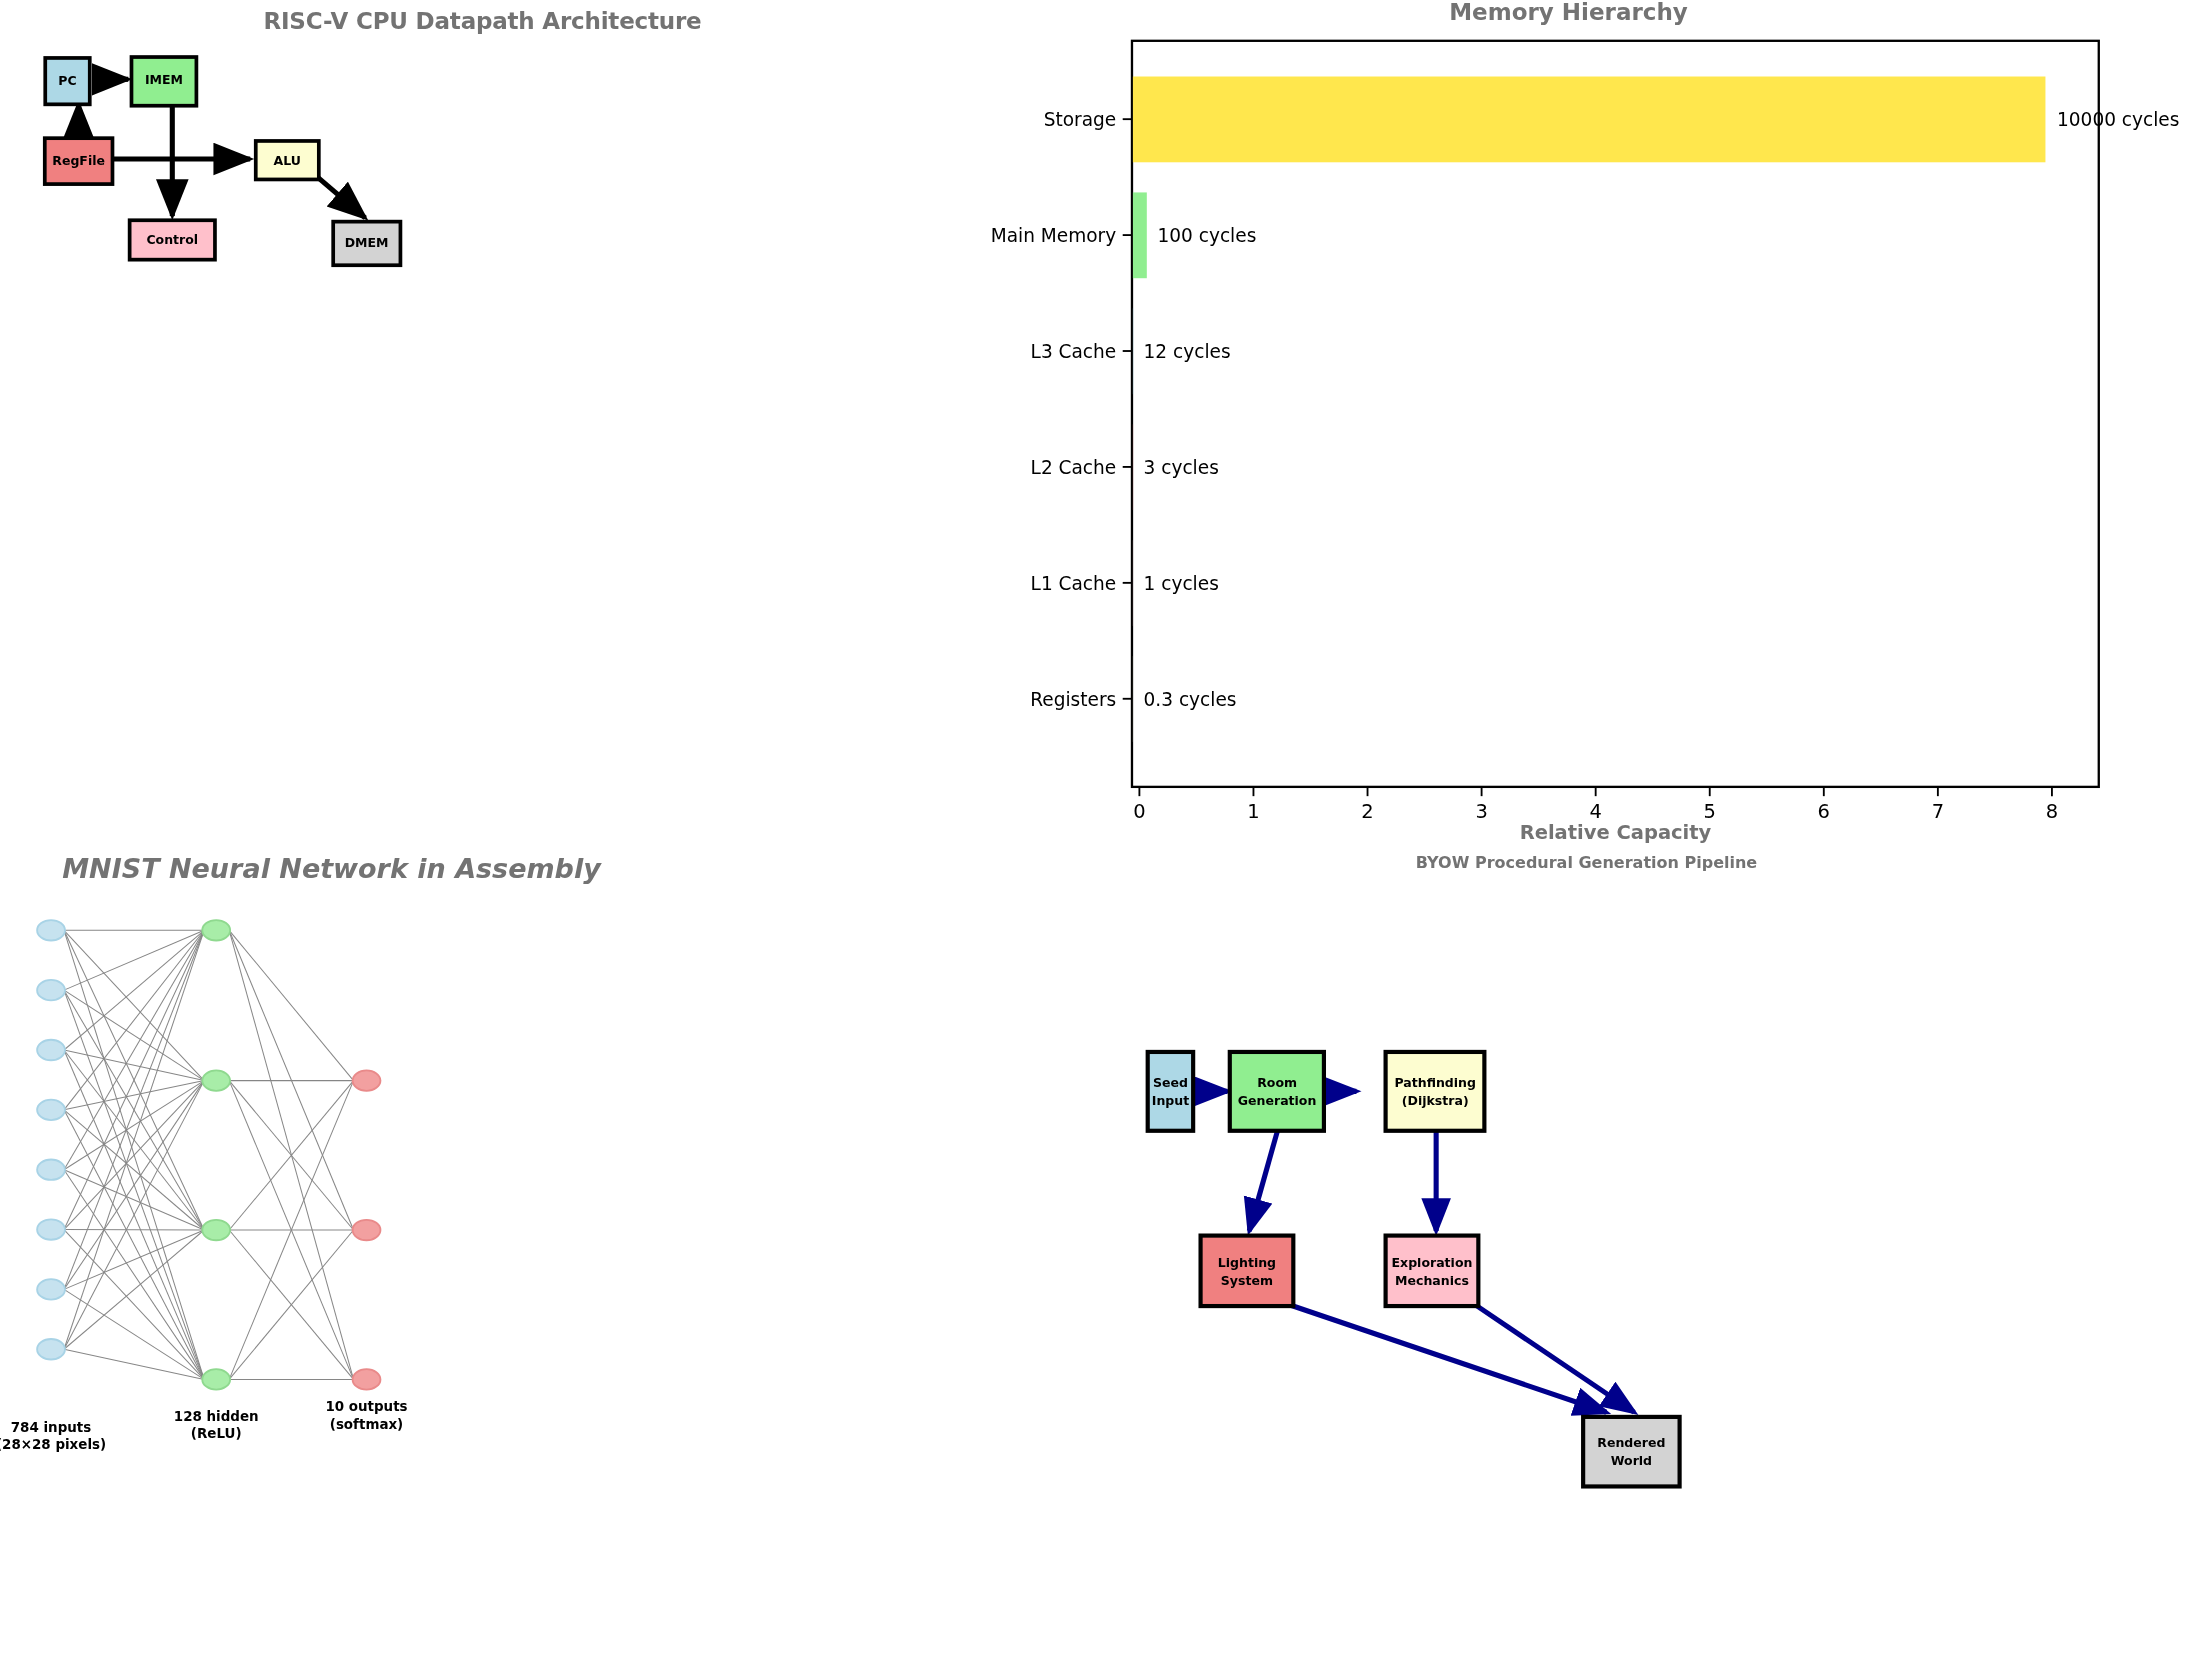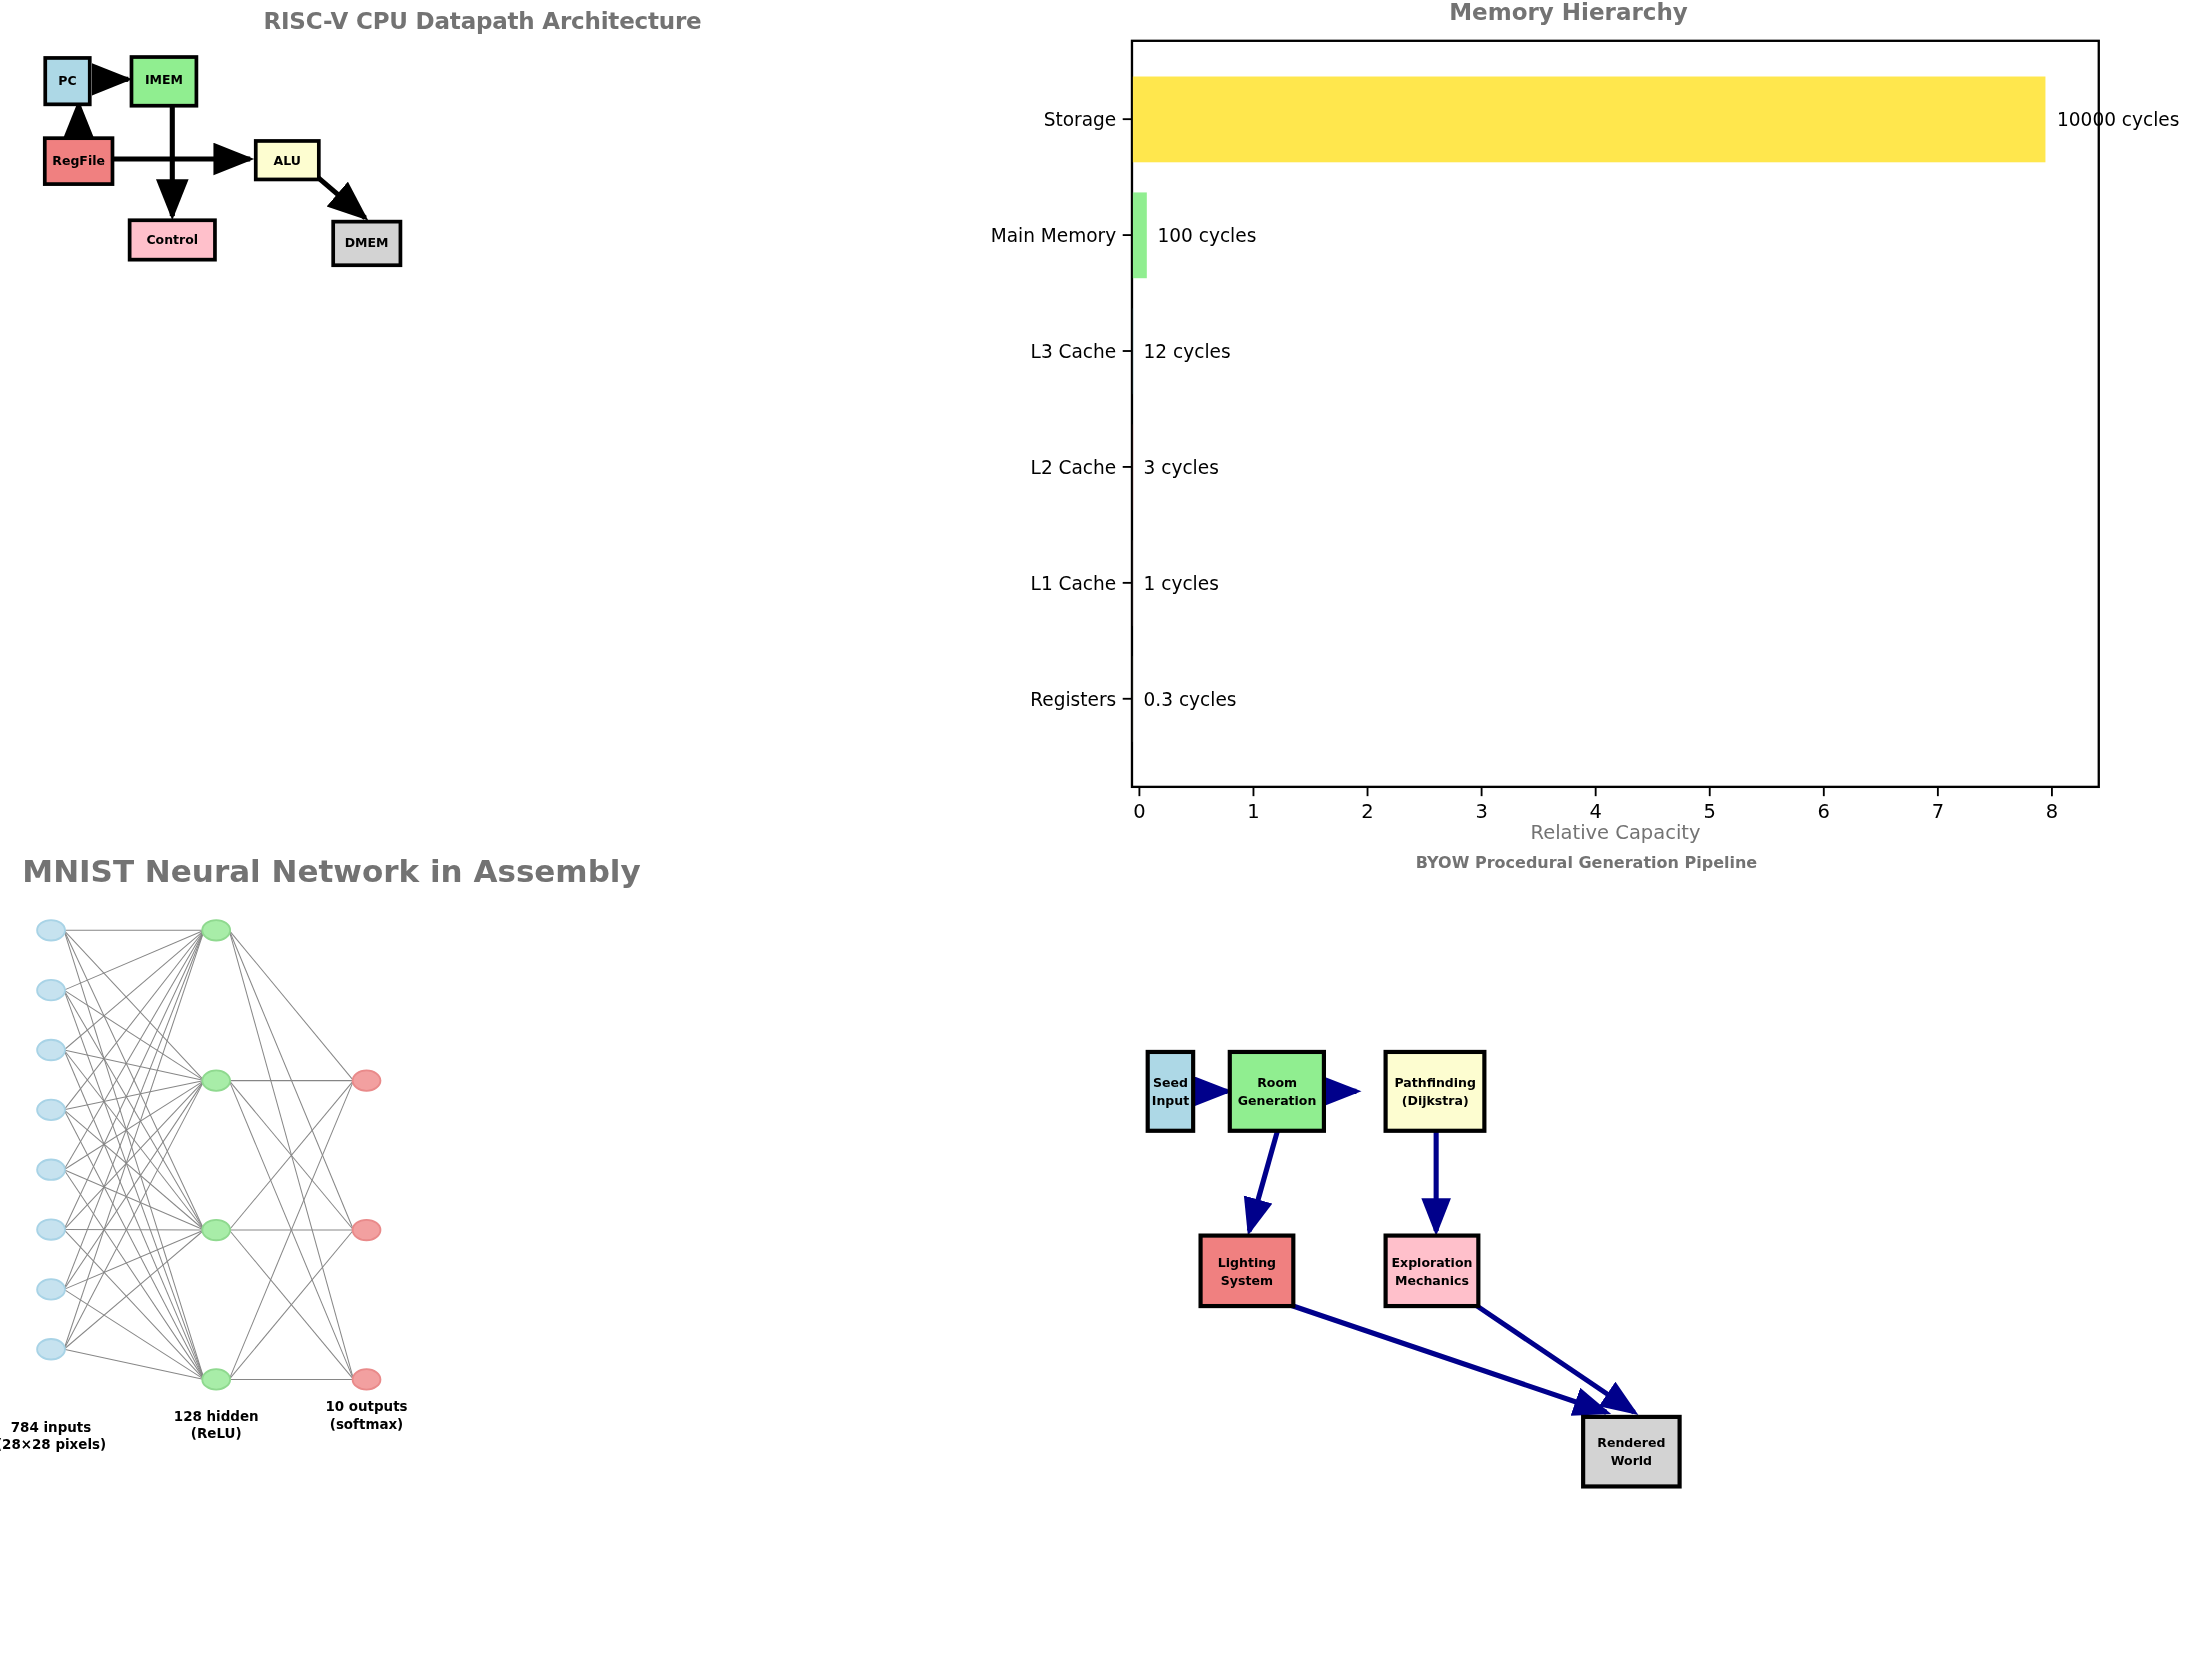--- a/index.html
+++ b/index.html
@@ -135,25 +135,25 @@
         <text x="868" y="1765">2</text>
         <text x="1114" y="1765">3</text>
         <text x="1360" y="1765">4</text>
         <text x="1606" y="1765">5</text>
         <text x="1852" y="1765">6</text>
         <text x="2098" y="1765">7</text>
         <text x="2344" y="1765">8</text>
       </g>
     </svg>
 
-    <div class="ptitle" style="left:167px;top:821px;width:967px;font-size:19.5px;font-weight:normal;">Relative Capacity</div>
+    <div class="ptitle" style="left:167px;top:821px;width:967px;font-size:19.5px;font-weight:bold;">Relative Capacity</div>
   </div>
 
   <div class="panel" style="left:0px;top:830px;width:965px;height:826px;">
-    <div class="ptitle" style="left:0px;top:23px;width:663px;font-size:31px;">MNIST Neural Network in Assembly</div>
+    <div class="ptitle" style="left:0px;top:23px;width:663px;font-size:27px;font-style:italic;">MNIST Neural Network in Assembly</div>
 
     <svg width="965" height="826" viewBox="0 0 2080 1780">
 
       <g stroke="#808080" stroke-width="2.2" fill="none" opacity="0.95">
 
         <line x1="138" y1="216" x2="440" y2="216"></line>
           <line x1="138" y1="216" x2="440" y2="540"></line>
         <line x1="138" y1="216" x2="440" y2="862"></line>
           <line x1="138" y1="216" x2="440" y2="1184"></line>
         <line x1="138" y1="345" x2="440" y2="216"></line>

